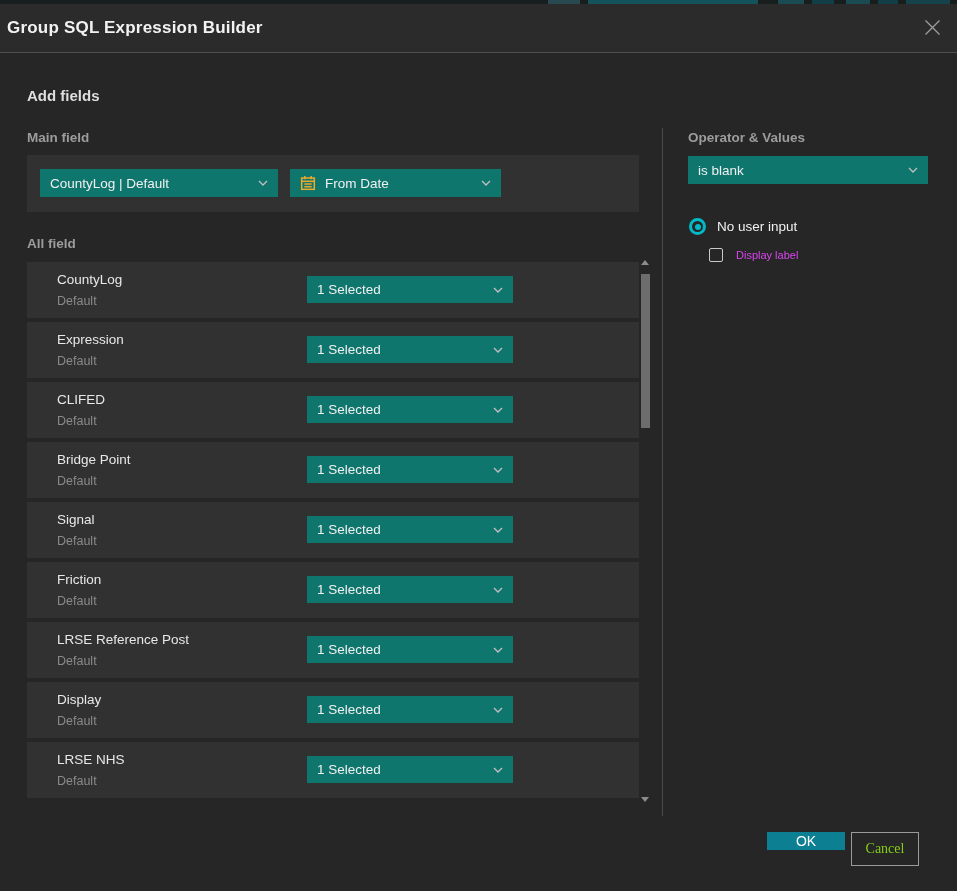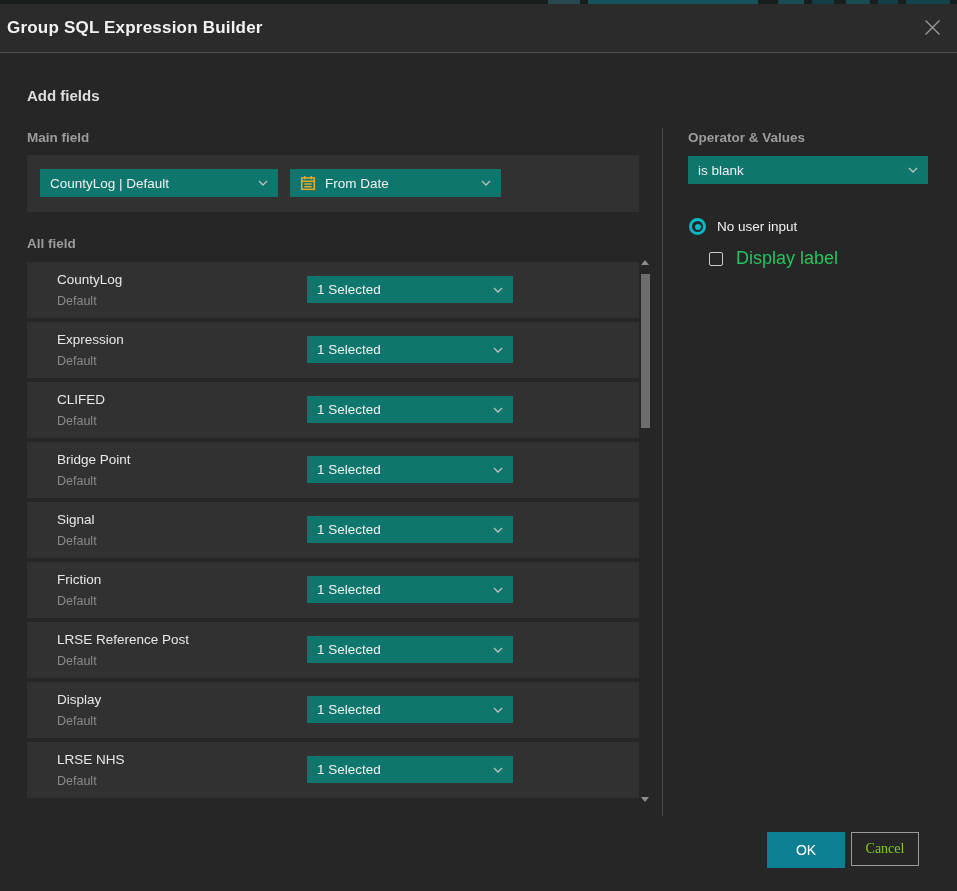--- a/index.html
+++ b/index.html
@@ -80,24 +80,24 @@
   .radio::after {
     content:''; position:absolute; left:2.5px; top:2.5px; width:6px; height:6px;
     border-radius:50%; background:#00bac7;
   }
   .radio-row .opt-label { margin-left:11px; font-size:13.5px; color:#f0f0f0; }
   .check-row { position:absolute; left:709px; top:248px; display:flex; align-items:center; cursor:pointer; }
   .checkbox {
     width:14px; height:14px; border:1px solid #c9c9c9; border-radius:2px;
     background:transparent; flex:0 0 auto;
   }
-  .check-row .opt-label { margin-left:13px; font-size:18px; color:#22c55e; }
+  .check-row .opt-label { margin-left:13px; font-size:11px; color:#d946ef; }
   
   .btn-ok {
-    position:absolute; left:767px; top:832px; width:78px; height:36px;
+    position:absolute; left:767px; top:832px; width:78px; height:18px;
     background:#0d7f93; color:#fff; border:none; font-size:14px;
     font-family:"Liberation Sans", sans-serif; cursor:pointer;
   }
   .btn-cancel {
     position:absolute; left:851px; top:832px; width:68px; height:34px;
     background:transparent; color:#84cc16; border:1px solid #9a9a9a; font-size:14px;
     font-family:Liberation Serif, serif; cursor:pointer;
   }
 </style>
 </head>

